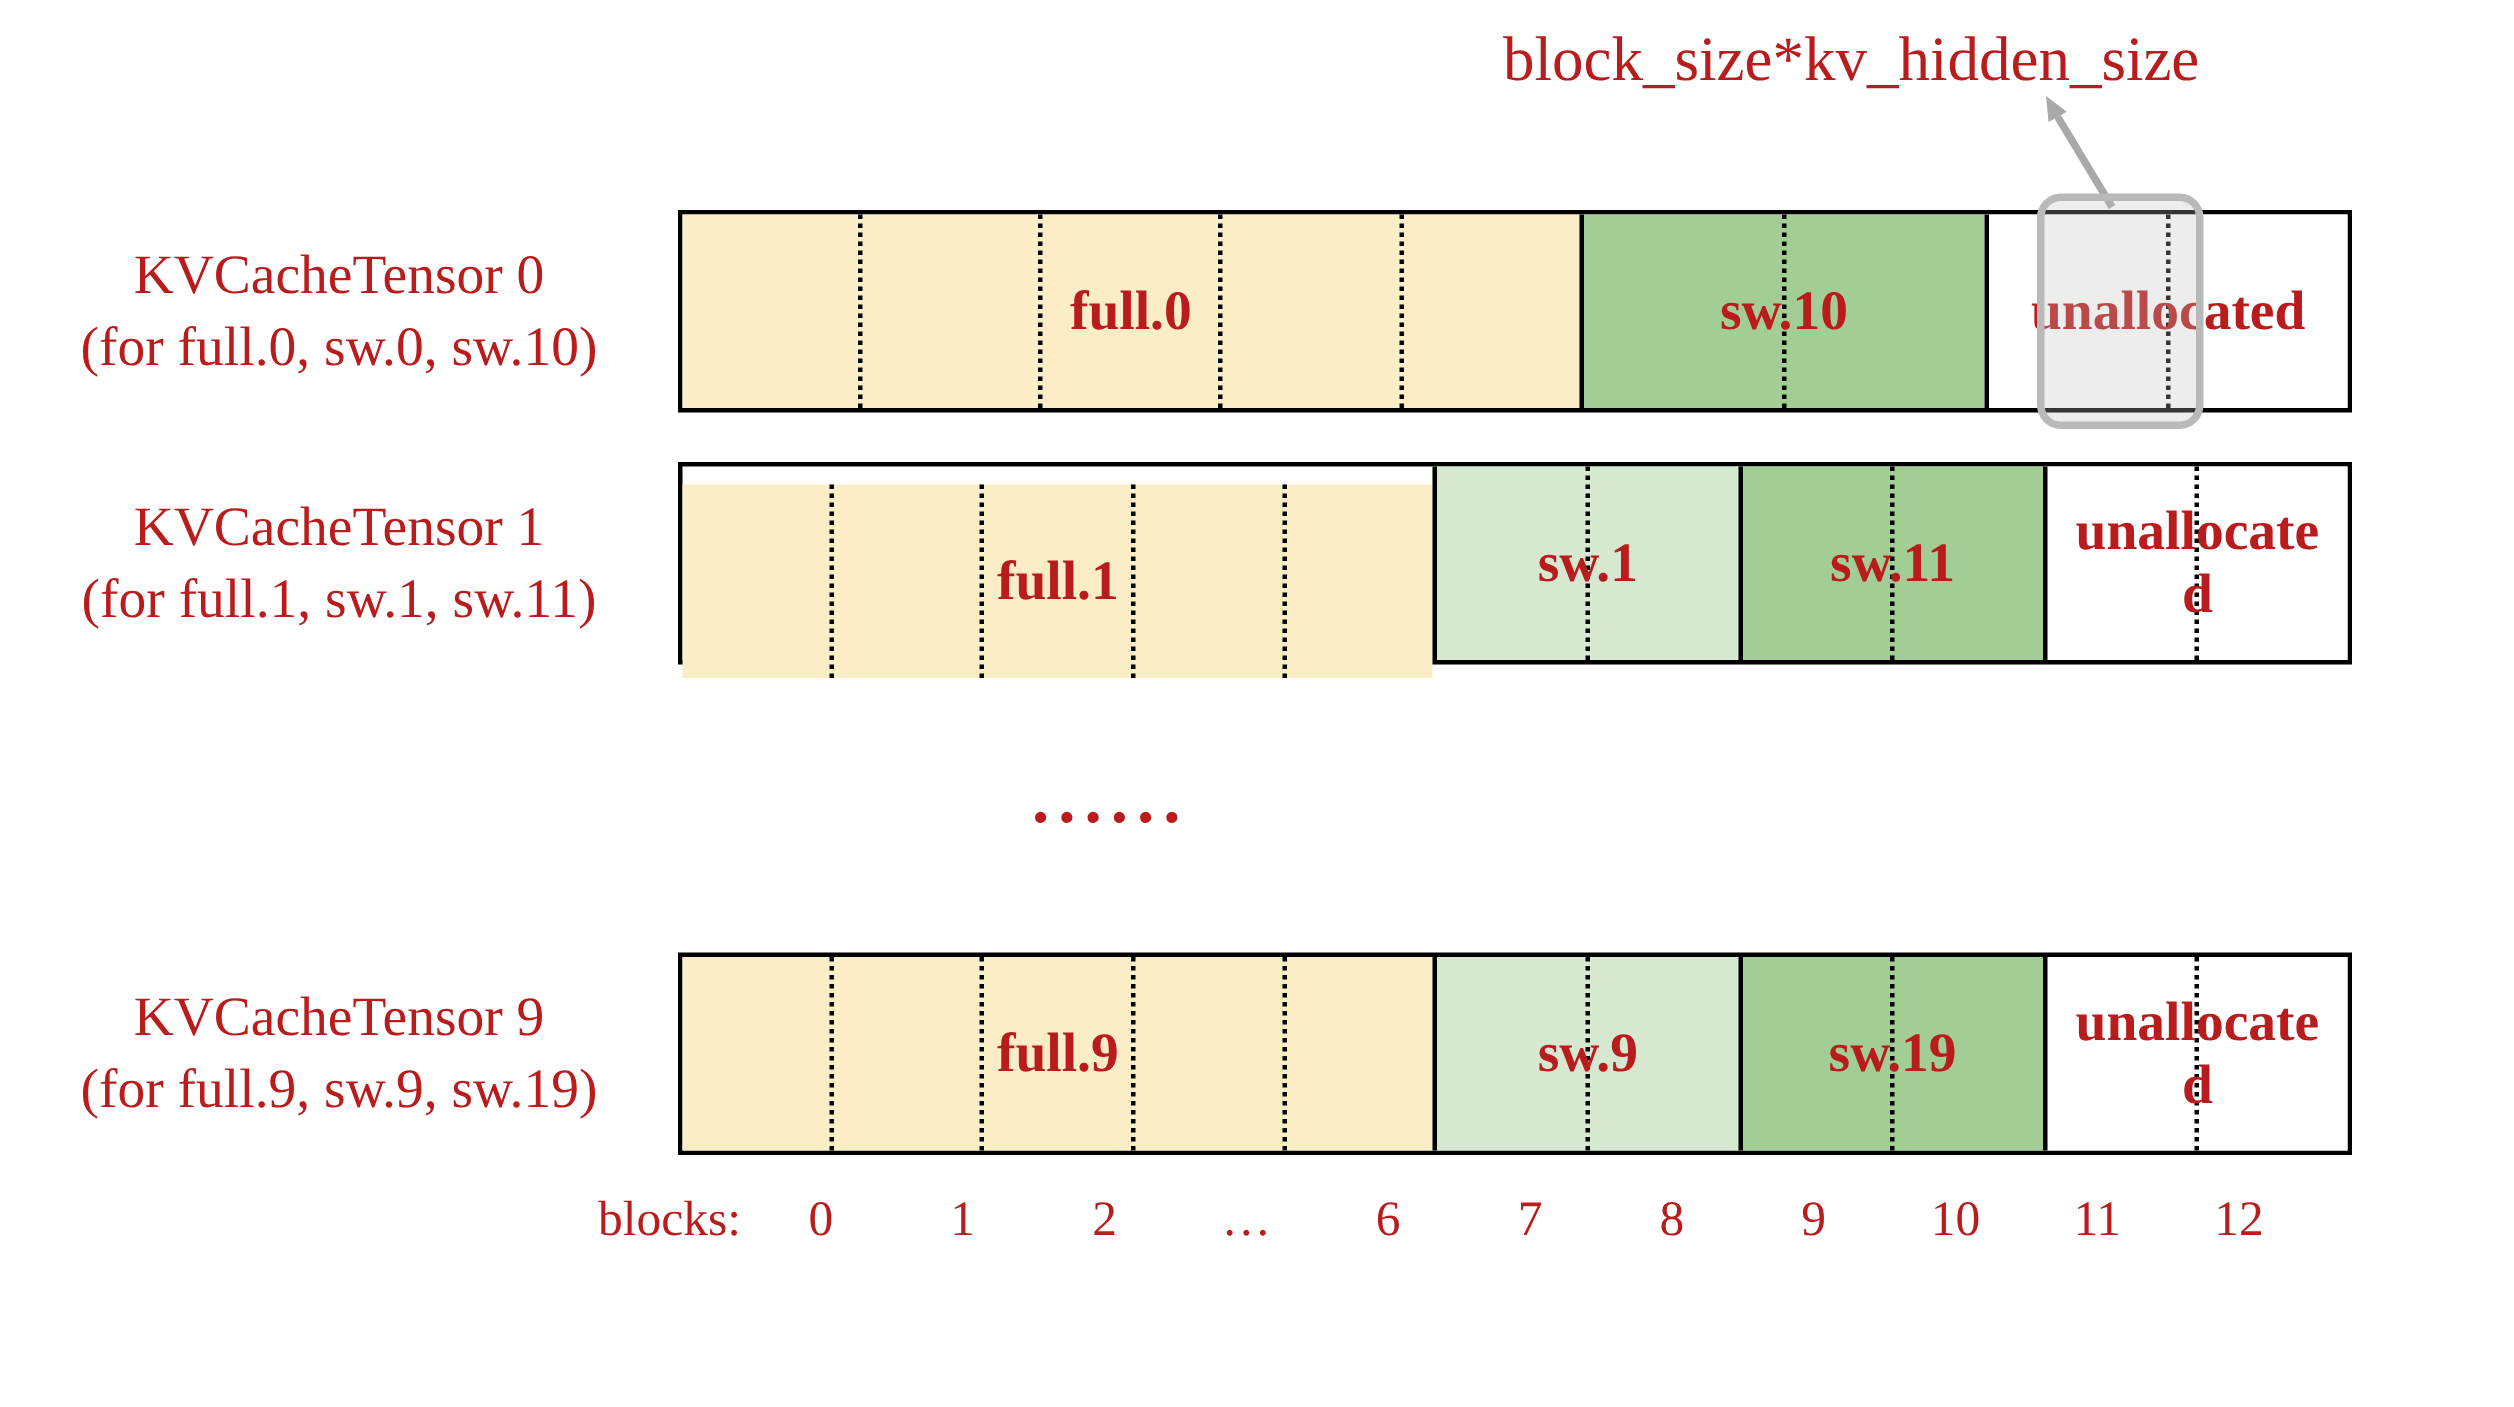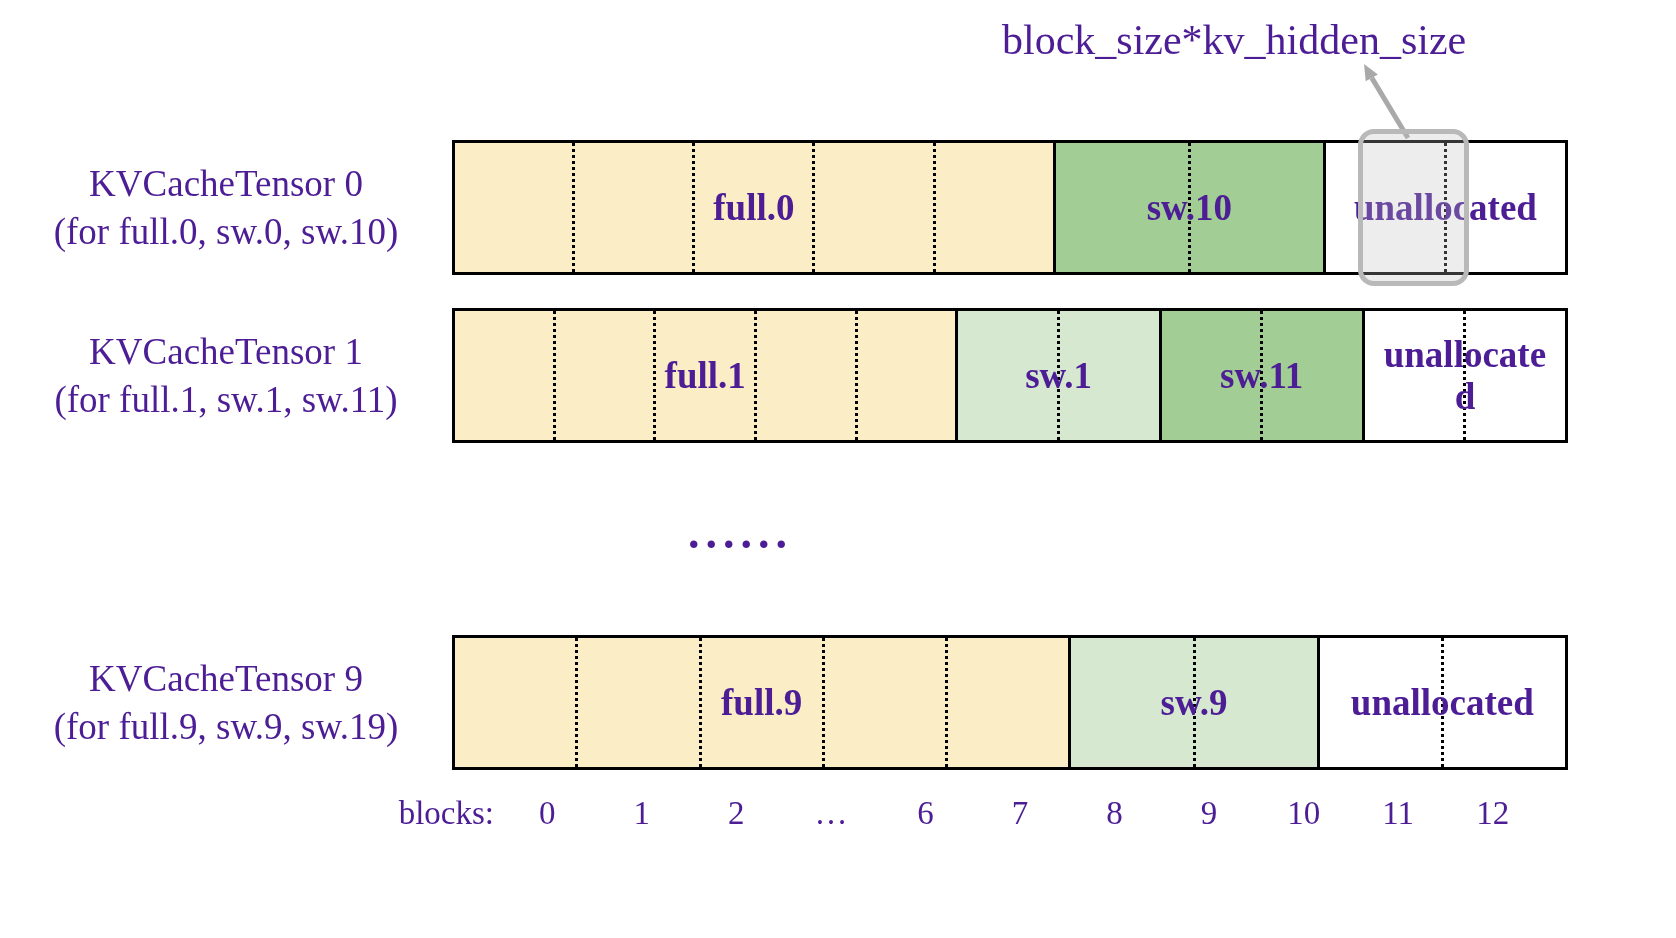--- a/index.html
+++ b/index.html
@@ -1,19 +1,19 @@
 <!DOCTYPE html>
 <html><head>
 <meta charset="utf-8">
 <style>
   * { margin:0; padding:0; box-sizing:border-box; }
   html,body { background:#ffffff; }
   .canvas {
     position:relative; width:1676px; height:938px; background:#ffffff;
-    font-family:"Liberation Serif","DejaVu Serif",serif; color:#4c1d95; overflow:hidden;
+    font-family:"Liberation Serif","DejaVu Serif",serif; color:#b91c1c; overflow:hidden;
   }
   .row { position:absolute; left:0; width:1676px; height:135px; display:flex; }
   .row-label {
     width:452px; height:100%; display:flex; flex-direction:column;
     justify-content:center; align-items:center; text-align:center;
     font-size:37px; line-height:1.28;
   }
   .bar { position:relative; width:1116px; height:135px; border:3px solid #000; display:flex; background:#fff; }
   .seg { position:relative; height:100%; }
   .seg + .seg { border-left:3px solid #000; }
@@ -86,21 +86,21 @@
       <div class="highlight-rect"></div>
     </div>
   </div>
 
   <div class="row" style="top:308px">
     <div class="row-label">
       <div>KVCacheTensor 1</div>
       <div>(for full.1, sw.1, sw.11)</div>
     </div>
     <div class="bar">
-      <div class="seg g5" style="background: rgb(251, 238, 198);">
+      <div class="seg g5" style="background: rgb(251, 238, 198); margin-top: 12px;">
         <div class="cells">
             <i></i>
             <i></i>
             <i></i>
             <i></i>
             <i></i>
           </div>
         <span class="seg-label">full.1</span>
       </div>
       <div class="seg g2" style="background: rgb(214, 232, 208);">
@@ -145,20 +145,27 @@
           </div>
         <span class="seg-label">full.9</span>
       </div>
       <div class="seg g2" style="background: rgb(214, 232, 208);">
         <div class="cells">
             <i></i>
             <i></i>
           </div>
         <span class="seg-label">sw.9</span>
       </div>
+      <div class="seg g2" style="background: rgb(162, 205, 149);">
+        <div class="cells">
+            <i></i>
+            <i></i>
+          </div>
+        <span class="seg-label">sw.19</span>
+      </div>
       <div class="seg g2" style="background: rgb(255, 255, 255);">
         <div class="cells">
             <i></i>
             <i></i>
           </div>
         <span class="seg-label wrap">unallocated</span>
       </div>
     </div>
   </div>
 

